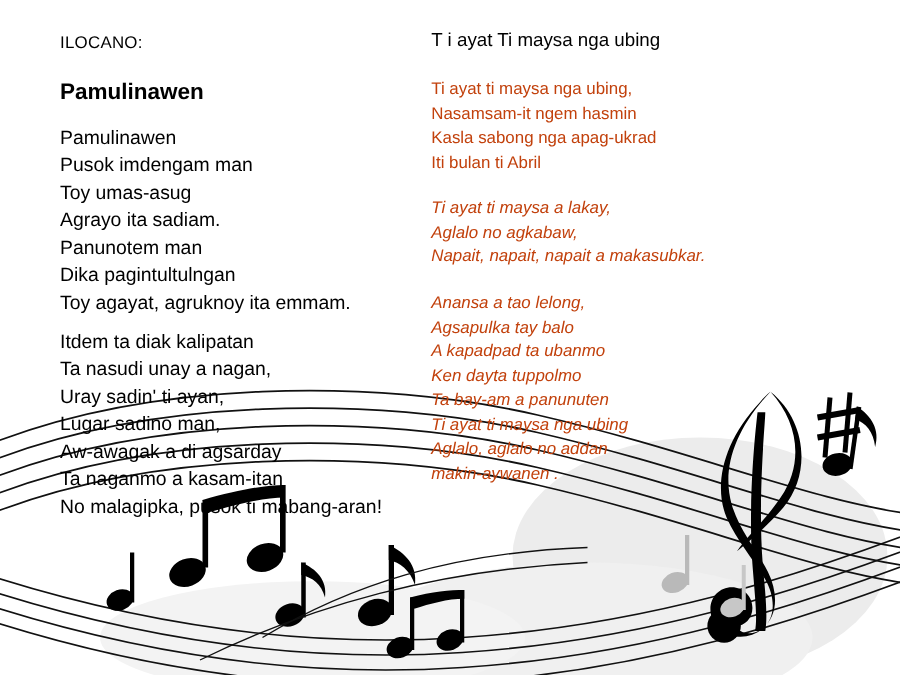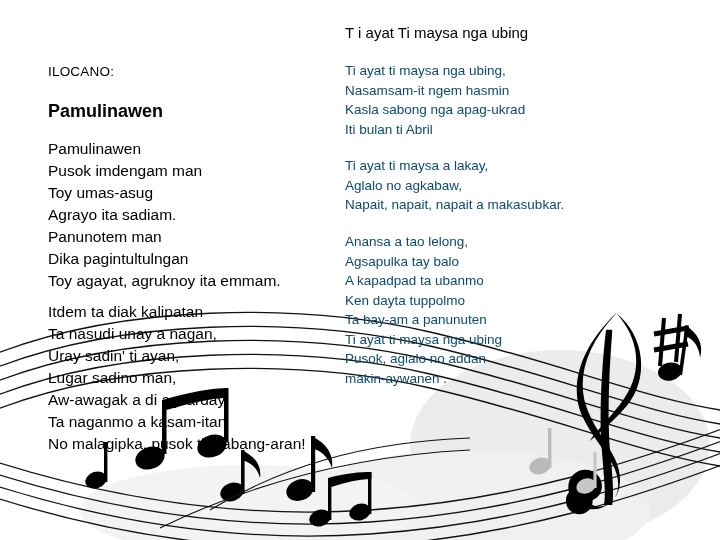--- a/index.html
+++ b/index.html
@@ -42,21 +42,20 @@
     position: absolute;
     left: 345px;
     top: 24px;
     width: 310px;
   }
   .label-ilocano {
     font-size: 13.5px;
     color: #000000;
     letter-spacing: .2px;
     margin-bottom: 22px;
-    margin-top: 38px;
   }
   .title-left {
     font-size: 18px;
     font-weight: bold;
     color: #000000;
     margin-bottom: 16px;
   }
   .title-right {
     font-size: 15px;
     font-weight: normal;
@@ -65,29 +64,30 @@
   }
   .verse {
     font-size: 15.5px;
     line-height: 1.42;
     color: #000000;
     white-space: pre-line;
   }
   .verse-right {
     font-size: 13.5px;
     line-height: 1.45;
-    color: #0c4a6e;
+    color: #c2410c;
     white-space: pre-line;
   }
   .verse + .verse,
   .verse-right + .verse-right {
     margin-top: 9px;
   }
   .verse-right + .verse-right {
     margin-top: 17px;
+    font-style: italic;
   }
 </style>
 </head>
 <body>
 
 <div id="slide">
 
   <svg id="artwork" viewBox="0 0 720 330" preserveAspectRatio="none">
     <defs>
       <clipPath id="clipAll">
@@ -218,17 +218,17 @@
 Iti bulan ti Abril</div>
     <div class="verse-right">Ti ayat ti maysa a lakay,
 Aglalo no agkabaw,
 Napait, napait, napait a makasubkar.</div>
     <div class="verse-right">Anansa a tao lelong,
 Agsapulka tay balo
 A kapadpad ta ubanmo
 Ken dayta tuppolmo
 Ta bay-am a panunuten
 Ti ayat ti maysa nga ubing
-Pusok, aglalo no addan
+Aglalo, aglalo no addan
 makin-aywanen .</div>
   </div>
 
 </div>
 
 </body></html>

